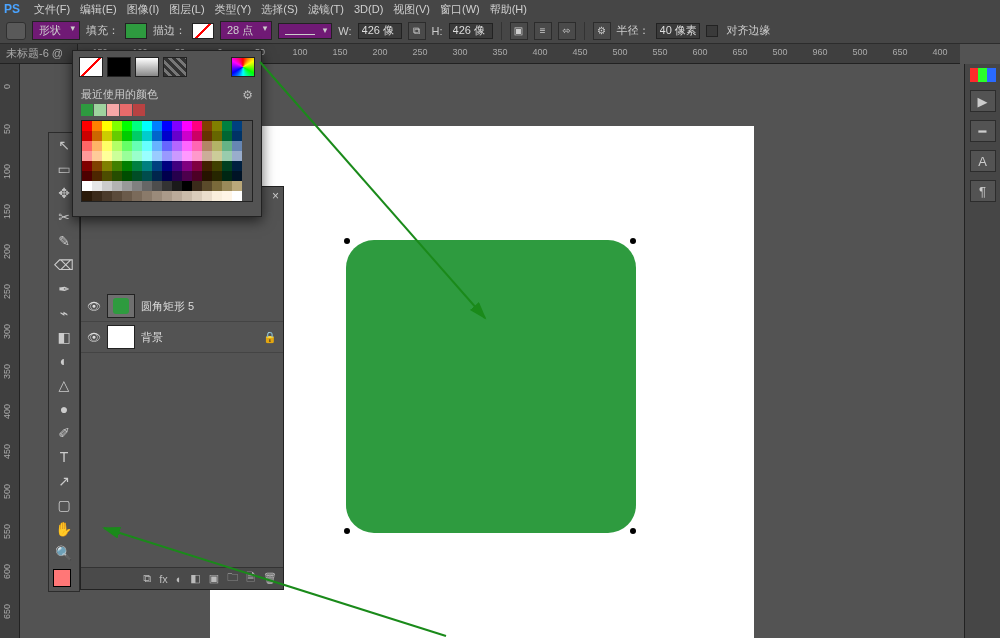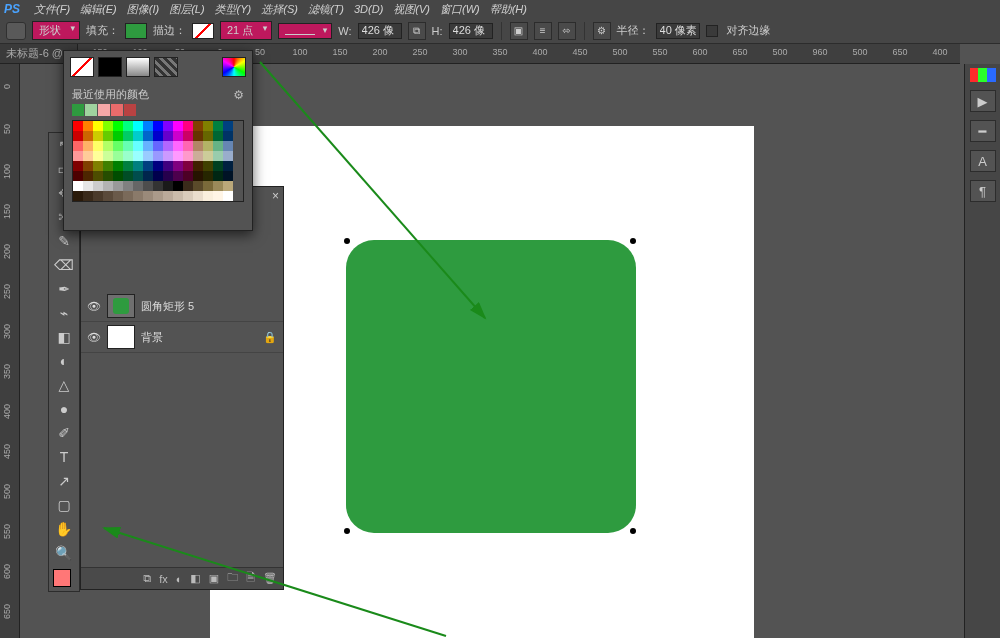--- a/index.html
+++ b/index.html
@@ -2,26 +2,26 @@
 <html><head>
 <meta charset="utf-8">
 <style>
   * { margin: 0; padding: 0; box-sizing: border-box; }
   body { background: #535353; font-family: "Microsoft YaHei", sans-serif; font-size: 11px; color: #ccc; overflow: hidden; }
   .app { width: 1000px; height: 638px; background: #535353; position: relative; }
 
   
   .menubar { height: 18px; background: #464646; display: flex; align-items: center; padding-left: 4px; gap: 10px; color: #d0d0d0; font-size: 11px; }
   .menubar .logo { color: #4aa3ff; font-weight: bold; font-size: 12px; margin-right: 4px; }
-  .menubar span { cursor: default; font-style: italic; }
+  .menubar span { cursor: default; }
 
   
   .optionsbar { height: 26px; background: #464646; border-bottom: 1px solid #2c2c2c; display: flex; align-items: center; padding: 0 6px; gap: 6px; font-size: 11px; color: #ccc; }
   .ob-tool { width: 20px; height: 18px; background: #595959; border: 1px solid #303030; border-radius: 3px; }
-  .ob-dropdown { background: #be185d; border: 1px solid #222; padding: 1px 18px 1px 6px; position: relative; font-size: 11px; }
+  .ob-dropdown { background: #701a75; border: 1px solid #222; padding: 1px 18px 1px 6px; position: relative; font-size: 11px; }
   .ob-dropdown::after { content: "▾"; position: absolute; right: 4px; top: 1px; font-size: 9px; }
   .ob-swatch { width: 22px; height: 16px; border: 1px solid #222; display: inline-block; }
   .ob-num { width: 44px; background: #3a3a3a; border: 1px solid #222; color: #ddd; padding: 1px 3px; font-size: 11px; }
   .ob-sep { width: 1px; height: 18px; background: #333; margin: 0 2px; }
   .ob-iconbtn { width: 18px; height: 18px; background: #4a4a4a; border: 1px solid #2c2c2c; display: inline-flex; align-items: center; justify-content: center; font-size: 10px; }
   .ob-check { width: 12px; height: 12px; background: #3a3a3a; border: 1px solid #222; display: inline-block; margin-right: 3px; }
 
   
   .docbar { height: 20px; background: #323232; display: flex; align-items: center; padding-left: 6px; font-size: 11px; color: #aaa; border-bottom: 1px solid #222; }
 
@@ -40,21 +40,21 @@
   .colorswatches .fg { width: 18px; height: 18px; background: #f77; border: 1px solid #000; position: relative; }
 
   
   .canvas-wrap { position: absolute; left: 210px; top: 126px; width: 544px; height: 512px; background: #fff; }
   .shape { position: absolute; left: 136px; top: 114px; width: 290px; height: 293px; background: #2e9b3f; border-radius: 28px; }
   .handle { width: 6px; height: 6px; background: #000; position: absolute; border-radius: 50%; }
   .h-tl { left: 134px; top: 112px; } .h-tr { left: 420px; top: 112px; }
   .h-bl { left: 134px; top: 402px; } .h-br { left: 420px; top: 402px; }
 
   
-  .popover { position: absolute; left: 63px; top: 50px; width: 190px; background: #535353; border: 1px solid #222; box-shadow: 0 4px 12px rgba(0,0,0,.6); z-index: 10; padding-bottom: 22px; }
+  .popover { position: absolute; left: 72px; top: 50px; width: 190px; background: #535353; border: 1px solid #222; box-shadow: 0 4px 12px rgba(0,0,0,.6); z-index: 10; padding-bottom: 8px; }
   .pop-preset { display: flex; gap: 4px; padding: 6px; }
   .pop-preset .pp { width: 24px; height: 20px; border: 1px solid #222; }
   .pop-title { padding: 4px 8px 2px; font-size: 11px; color: #ccc; display: flex; justify-content: space-between; align-items: center; }
   .pop-gear { font-size: 12px; color: #bbb; cursor: pointer; }
   .recent-row { display: flex; padding: 0 8px 4px; gap: 1px; }
   .recent-row .rc { width: 12px; height: 12px; }
   .swatchgrid { margin: 0 8px 6px; display: grid; grid-template-columns: repeat(16, 10px); grid-auto-rows: 10px; gap: 0; border: 1px solid #222; }
   .swatchgrid div { width: 10px; height: 10px; }
 
   
@@ -97,21 +97,21 @@
     <span>帮助(H)</span>
   </div>
 
   <div class="optionsbar">
     <div class="ob-tool"></div>
     <div class="ob-dropdown">形状</div>
     <span>填充：</span>
     <span class="ob-swatch" style="background:#2e9b3f"></span>
     <span>描边：</span>
     <span class="ob-swatch" style="background:linear-gradient(135deg,#fff 45%,#f00 46%,#f00 54%,#fff 55%)"></span>
-    <div class="ob-dropdown">21 点</div>
+    <div class="ob-dropdown">28 点</div>
     <div class="ob-dropdown" style="width:54px"><span style="display:inline-block;width:30px;border-top:1px solid #ccc;margin-top:4px"></span></div>
     <span>W:</span>
     <input class="ob-num" value="426 像" style="">
     <span class="ob-iconbtn">⧉</span>
     <span>H:</span>
     <input class="ob-num" value="426 像" style="">
     <div class="ob-sep"></div>
     <span class="ob-iconbtn">▣</span>
     <span class="ob-iconbtn">≡</span>
     <span class="ob-iconbtn">⬄</span>

